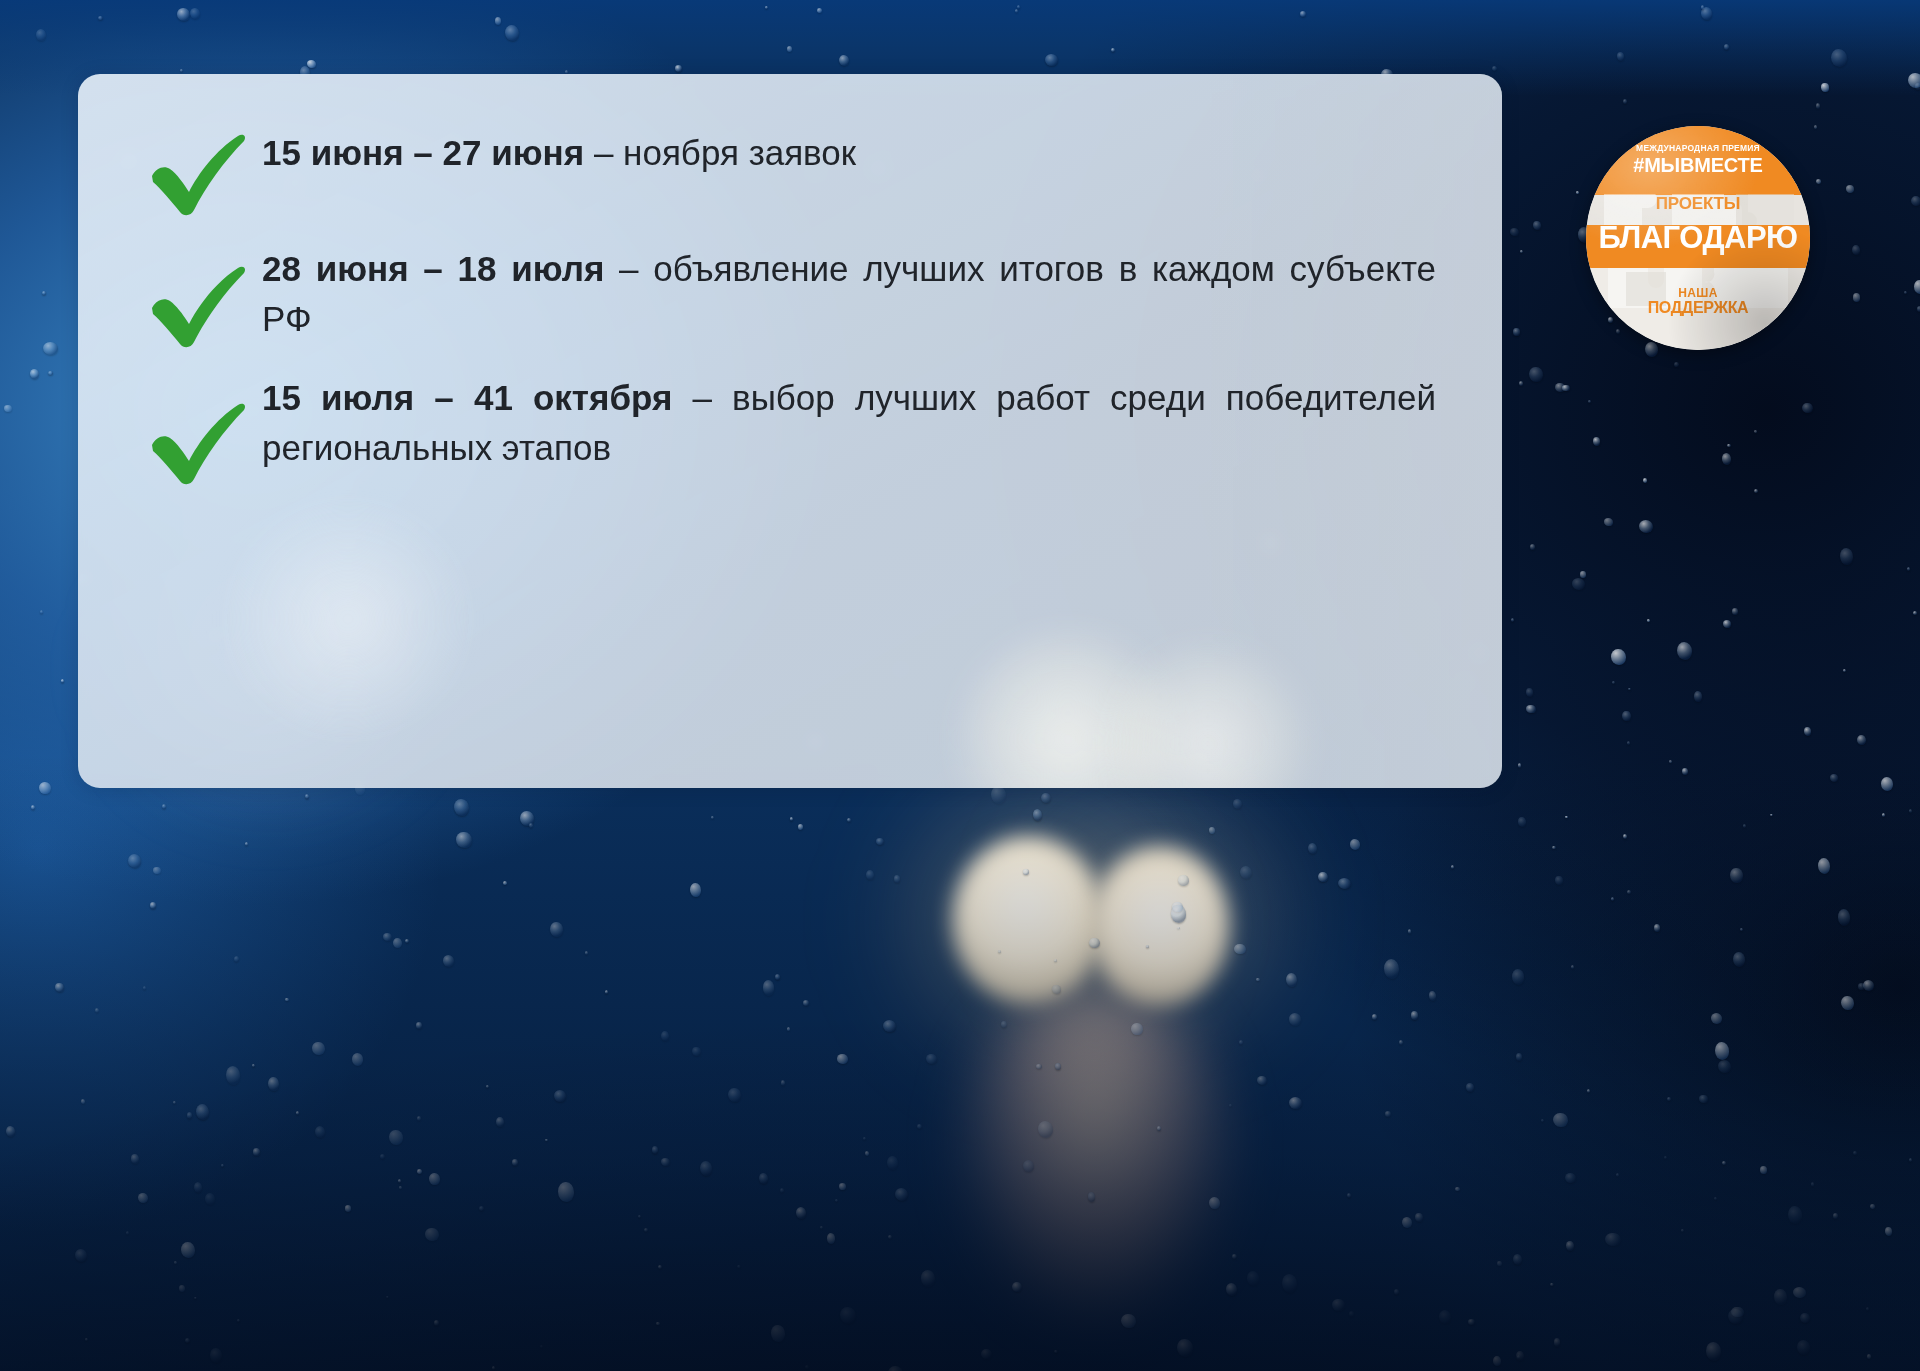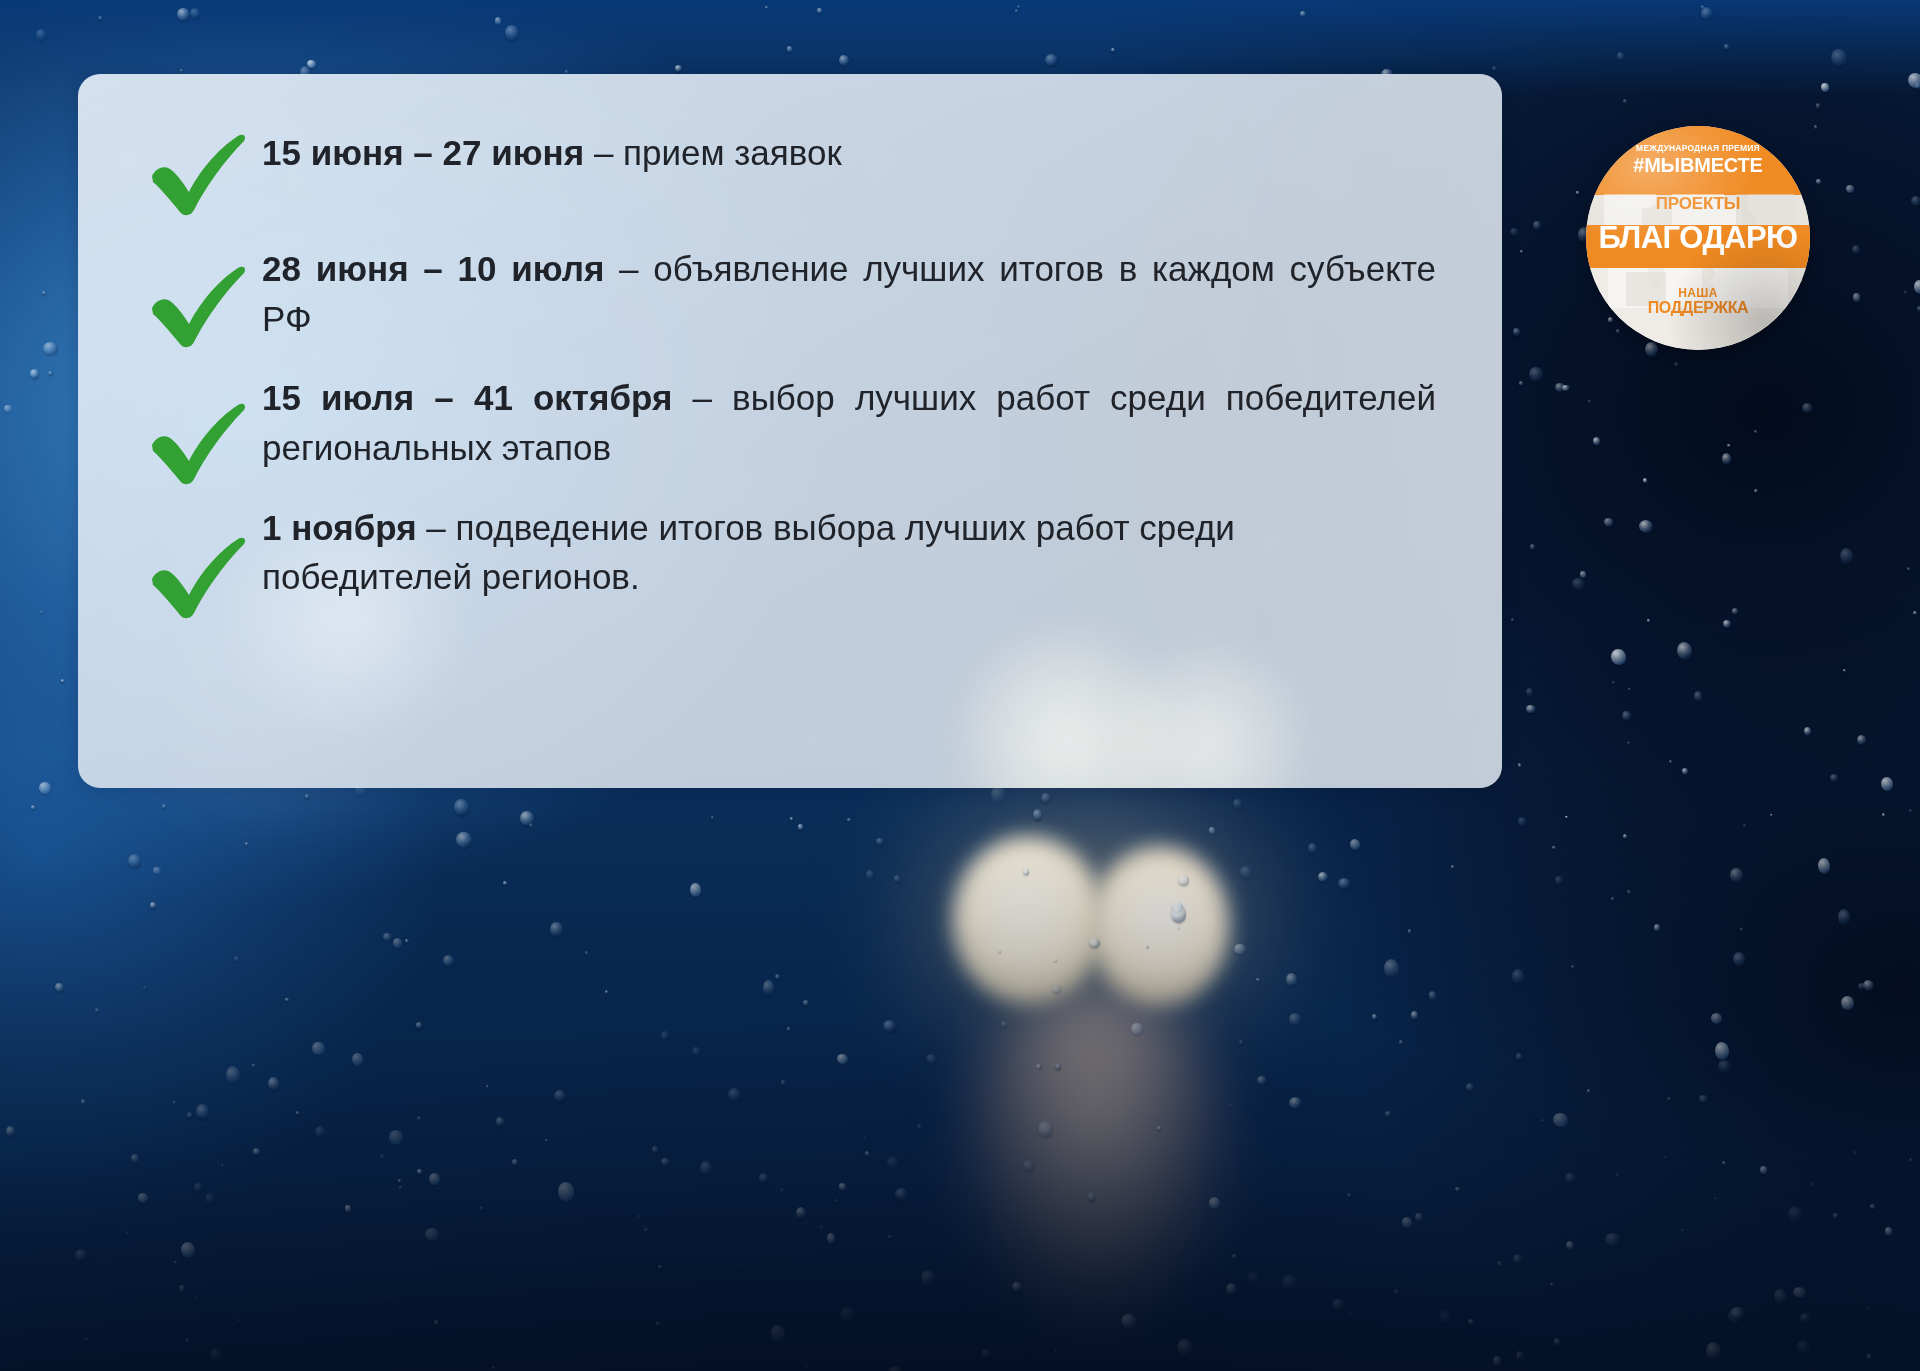--- a/index.html
+++ b/index.html
@@ -686,56 +686,46 @@
 
       <ul class="steps">
 
         <li class="step step-1">
           <span class="check-icon">
             <svg viewBox="0 0 104 96" width="104" height="96" aria-hidden="true">
               <path d="M6 54 C10 46 18 43 24 47 C31 52 38 62 43 70 C52 52 70 28 92 14 C97 11 101 14 98 19 C78 39 59 66 48 88 C45 94 38 95 34 90 C26 80 14 66 7 60 Z" fill="#32a032"></path>
             </svg>
           </span>
           <div class="step-text">
-            <span class="d">15 июня – 27 июня</span><span> – прием заявок</span>
+            <span class="d">15 июня – 27 июня</span><span> – ноября заявок</span>
           </div>
         </li>
 
         <li class="step step-2">
           <span class="check-icon">
             <svg viewBox="0 0 104 96" width="104" height="96" aria-hidden="true">
               <path d="M6 54 C10 46 18 43 24 47 C31 52 38 62 43 70 C52 52 70 28 92 14 C97 11 101 14 98 19 C78 39 59 66 48 88 C45 94 38 95 34 90 C26 80 14 66 7 60 Z" fill="#32a032"></path>
             </svg>
           </span>
           <div class="step-text">
-            <span class="d">28 июня – 10 июля</span><span> – объявление лучших итогов в каждом субъекте РФ</span>
+            <span class="d">28 июня – 18 июля</span><span> – объявление лучших итогов в каждом субъекте РФ</span>
           </div>
         </li>
 
         <li class="step step-3">
           <span class="check-icon">
             <svg viewBox="0 0 104 96" width="104" height="96" aria-hidden="true">
               <path d="M6 54 C10 46 18 43 24 47 C31 52 38 62 43 70 C52 52 70 28 92 14 C97 11 101 14 98 19 C78 39 59 66 48 88 C45 94 38 95 34 90 C26 80 14 66 7 60 Z" fill="#32a032"></path>
             </svg>
           </span>
           <div class="step-text">
             <span class="d">15 июля – 41 октября</span><span> – выбор лучших работ среди победителей региональных этапов</span>
           </div>
         </li>
 
-        <li class="step step-4">
-          <span class="check-icon">
-            <svg viewBox="0 0 104 96" width="104" height="96" aria-hidden="true">
-              <path d="M6 54 C10 46 18 43 24 47 C31 52 38 62 43 70 C52 52 70 28 92 14 C97 11 101 14 98 19 C78 39 59 66 48 88 C45 94 38 95 34 90 C26 80 14 66 7 60 Z" fill="#32a032"></path>
-            </svg>
-          </span>
-          <div class="step-text">
-            <span class="d">1 ноября</span><span> – подведение итогов выбора лучших работ среди победителей регионов.</span>
-          </div>
-        </li>
 
       </ul>
     </div>
   </div>
 
   <div class="badge">
     <div class="badge-face"></div>
     <svg class="badge-puzzle" viewBox="0 0 224 224">
       <g fill="#ffffff" opacity="0.85">
         <path d="M18 64 h44 a9 9 0 0 1 0 18 h-6 v22 h-38 z"></path>

